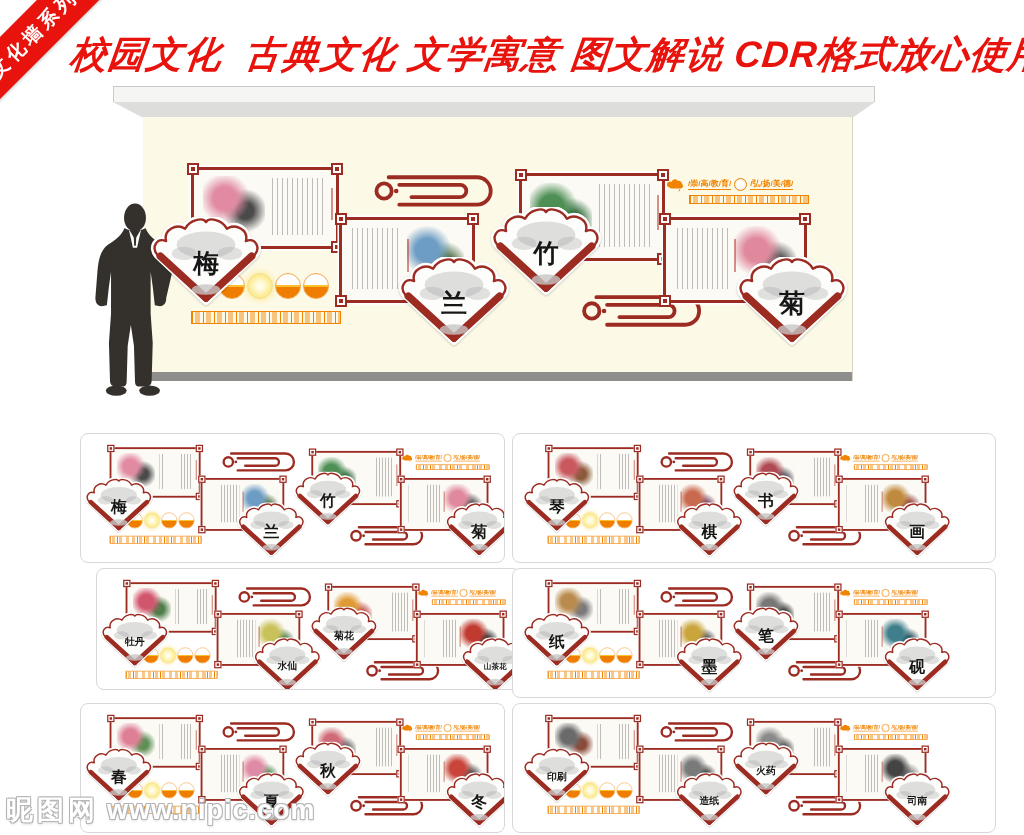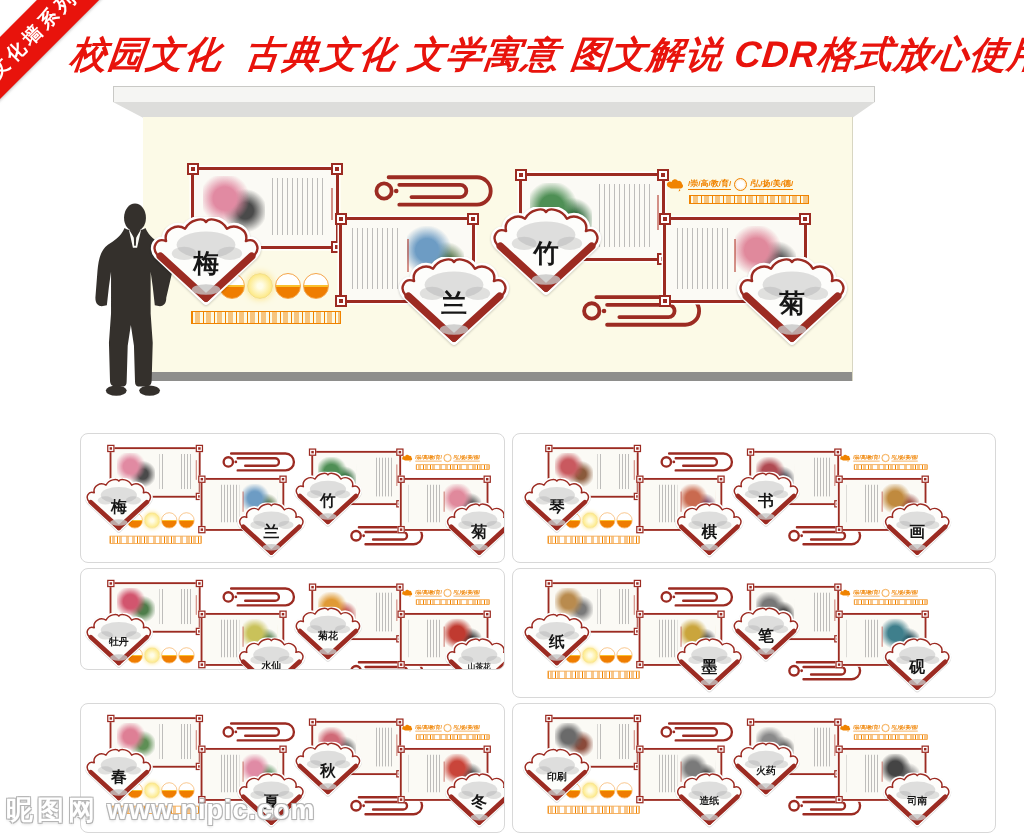--- a/index.html
+++ b/index.html
@@ -67,21 +67,21 @@
   .hdr-txt{color:#f08300;font-size:8px;font-weight:700;line-height:1;border-bottom:1px solid #f08300;padding-bottom:1px;white-space:nowrap;}
   .hdr-seal{width:13px;height:13px;border:1.5px solid #f08300;border-radius:50%;box-sizing:border-box;
             background:radial-gradient(circle,#fff 40%,#fbd9a8 100%);}
   .hdr .meander{position:static;width:120px;height:9px;margin:3px 0 0 24px;}
 
   
   .thumb{position:absolute;background:#fff;border:1.5px solid #d8d8d8;border-radius:8px;box-sizing:border-box;overflow:hidden;}
   .thumb .wd{transform:scale(.615);transform-origin:top left;margin:12px 0 0 4px;}
   .t0{left:80px;top:433px;width:425px;height:130px;}
   .t1{left:512px;top:433px;width:484px;height:130px;}
-  .t2{left:80px;top:568px;width:425px;height:102px;}
+  .t2{left:96px;top:568px;width:425px;height:122px;}
   .t3{left:512px;top:568px;width:484px;height:130px;}
   .t4{left:80px;top:703px;width:425px;height:130px;}
   .t5{left:512px;top:703px;width:484px;height:130px;}
   .t1 .wd,.t3 .wd,.t5 .wd{margin-left:10px;}
 
   
   .watermark{position:absolute;left:6px;top:792px;z-index:40;color:#ffffff;font-weight:800;font-size:27px;
      letter-spacing:1px;text-shadow:-1px -1px 0 #b5b5b5,1px -1px 0 #b5b5b5,-1px 1px 0 #b5b5b5,1px 1px 0 #b5b5b5,0 2px 3px rgba(0,0,0,.15);}
   .watermark .wm-cn{margin-right:8px;letter-spacing:4px;}
   .idbar{position:absolute;right:16px;top:803px;height:28px;z-index:40;background:rgba(140,140,140,.75);

